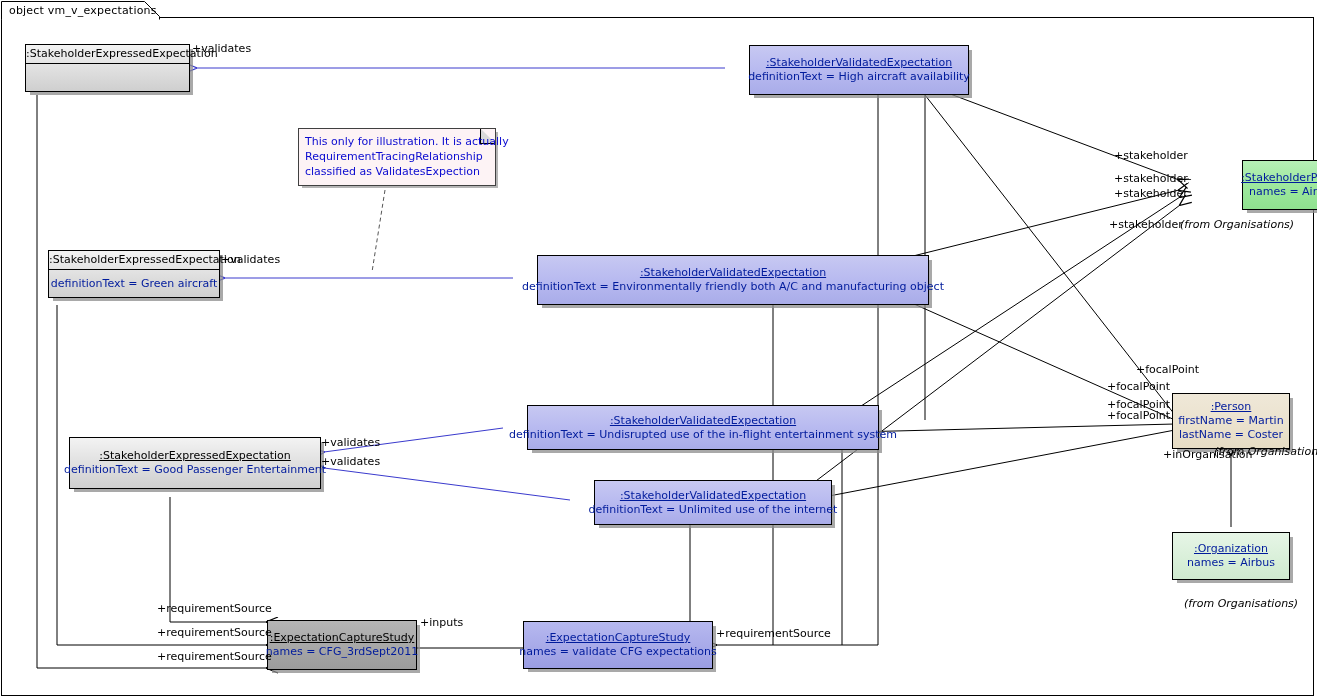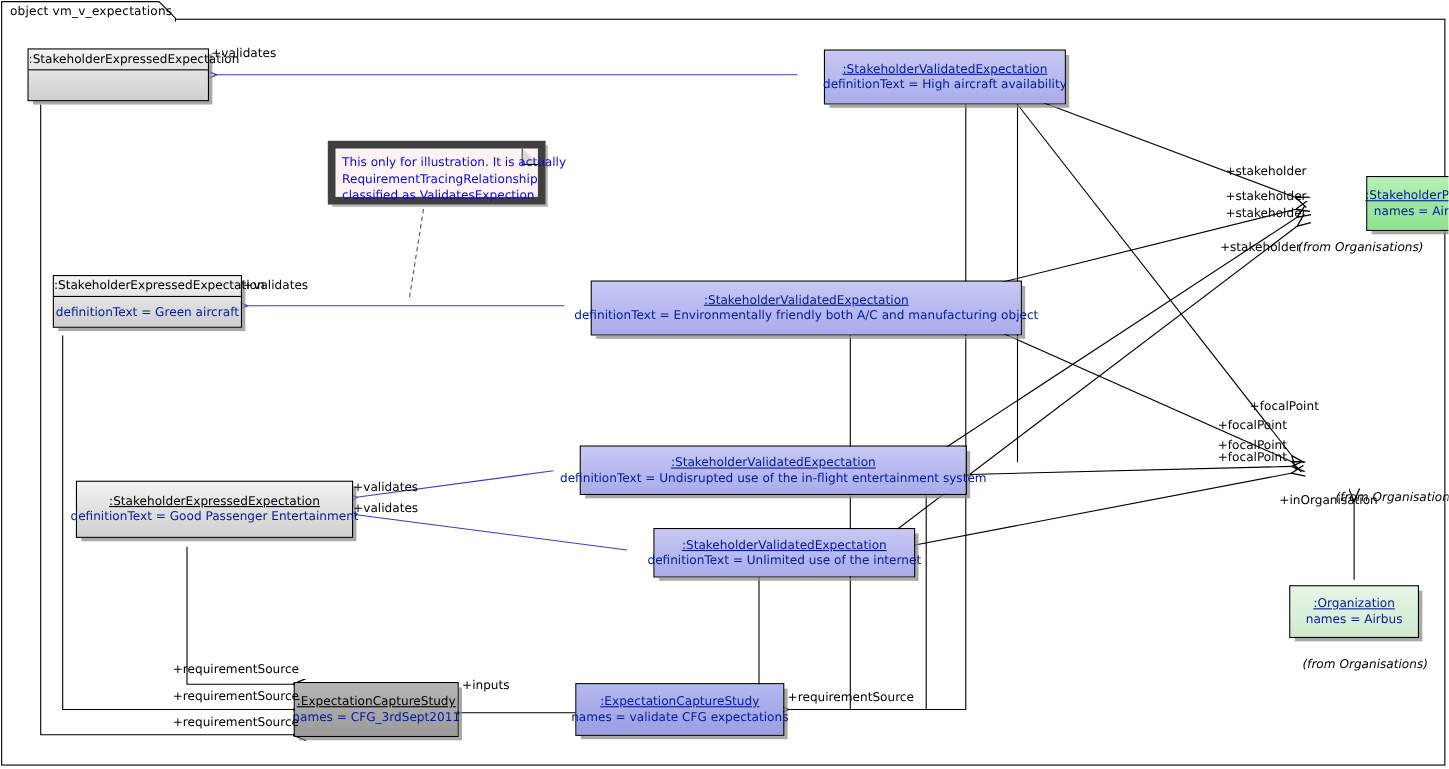--- a/index.html
+++ b/index.html
@@ -38,21 +38,21 @@
   .n-org{background:linear-gradient(to bottom,#e6f5e6 0%,#d8efd8 60%,#cfeacf 100%);}
   
   .n-person{background:linear-gradient(to bottom,#efe8d8 0%,#ebe2ce 55%,#e6dcc4 100%);}
 
   
   .node.divided{justify-content:flex-start;padding-top:0;}
   .node.divided .ntitle{width:100%;text-align:center;border-bottom:1px solid #000;line-height:18px;height:18px;text-decoration:none;}
   .node.divided .nbody{flex:1;display:flex;align-items:center;justify-content:center;width:100%;}
 
   
-  #note{position:absolute;box-sizing:border-box;background:#fdf3f5;border:7px solid #404040;
+  #note{position:absolute;box-sizing:border-box;background:#fdf3f5;border:1px solid #404040;
         box-shadow:3px 3px 0 -1px rgba(150,150,150,.7);}
   #note .nfoldline{position:absolute;right:-1px;top:-1px;width:15px;height:15px;
         border-left:1px solid #000;border-bottom:1px solid #000;transform:rotate(0deg);
         clip-path:polygon(0 0,100% 100%,0 100%);background:#d9d9d9;}
   #note .ntext{position:absolute;left:6px;top:5px;font-size:11px;color:#0b0bd0;line-height:15px;white-space:nowrap;}
 
   
   .lbl{position:absolute;font-size:11px;color:#000;white-space:nowrap;line-height:12px;}
   .lbl-it{position:absolute;font-size:11px;color:#000;font-style:italic;white-space:nowrap;line-height:12px;text-align:center;}
 </style>
@@ -168,20 +168,25 @@
     <div class="ntitle">:ExpectationCaptureStudy</div>
     <div class="nattr">names = validate CFG expectations</div>
   </div>
 
   <div class="node n-profile" style="left:1242px;top:160px;width:102px;height:50px;">
     <div class="ntitle">:StakeholderProfile</div>
     <div class="nattr">names = Airline</div>
   </div>
   <div class="lbl-it" style="left:1180px;top:219px;">(from Organisations)</div>
 
+  <div class="node n-person" style="left:1172px;top:393px;width:118px;height:56px;">
+    <div class="ntitle">:Person</div>
+    <div class="nattr">firstName = Martin</div>
+    <div class="nattr">lastName = Coster</div>
+  </div>
   <div class="lbl-it" style="left:1214px;top:446px;">(from Organisations)</div>
 
   <div class="node n-org" style="left:1172px;top:532px;width:118px;height:48px;">
     <div class="ntitle">:Organization</div>
     <div class="nattr">names = Airbus</div>
   </div>
   <div class="lbl-it" style="left:1184px;top:598px;">(from Organisations)</div>
 
   <div id="note" style="left:298px;top:128px;width:198px;height:58px;">
     <div class="nfoldline"></div>

